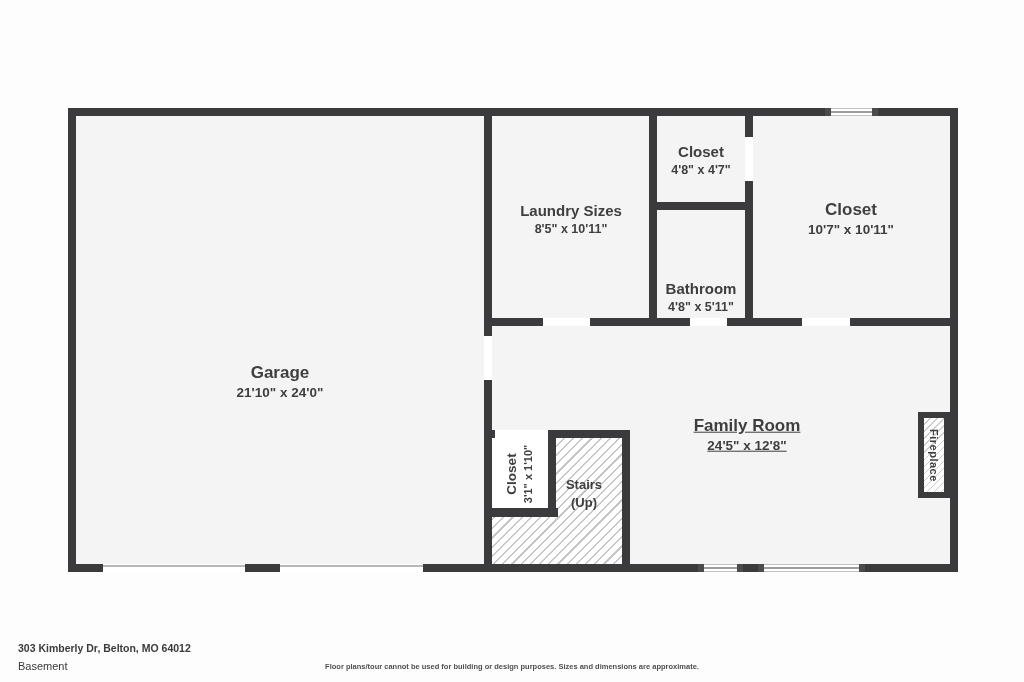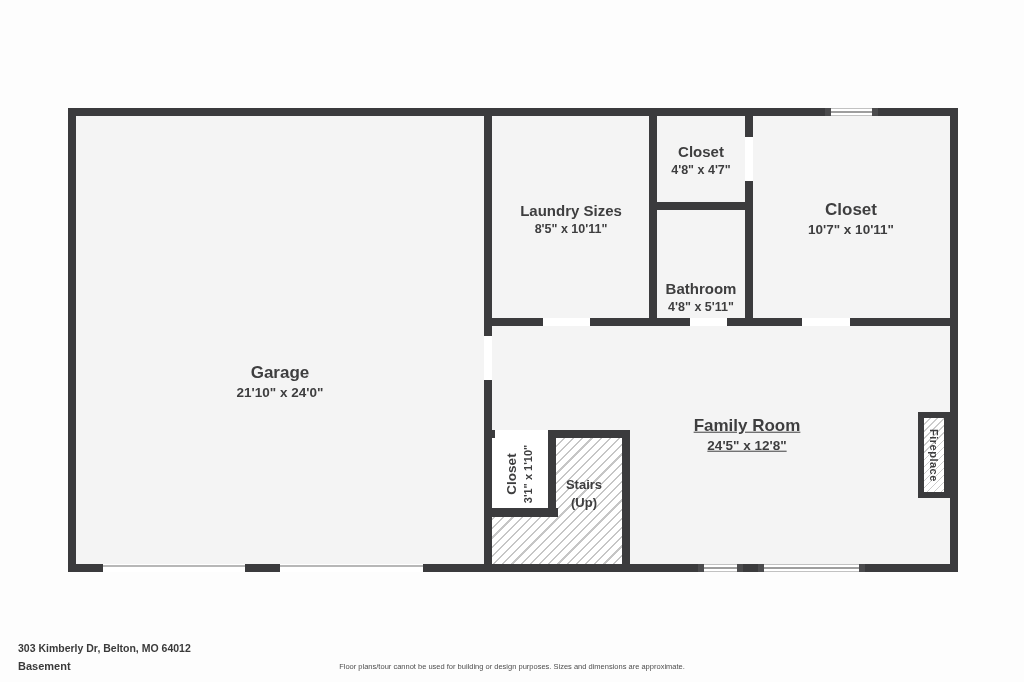--- a/index.html
+++ b/index.html
@@ -34,22 +34,22 @@
   .fp-label{writing-mode:vertical-rl;font-size:11px;font-weight:700;color:var(--text);letter-spacing:0.5px;}
   .label{position:absolute;transform:translate(-50%,-50%);text-align:center;color:var(--text);white-space:nowrap;}
   .label-rot{position:absolute;transform:translate(-50%,-50%) rotate(-90deg);text-align:center;color:var(--text);white-space:nowrap;}
   .rname{font-weight:700;line-height:1.2;}
   .rdims{font-weight:700;line-height:1.2;margin-top:2px;}
   .lg .rname{font-size:17px;}   .lg .rdims{font-size:13.5px;}
   .md .rname{font-size:15px;}   .md .rdims{font-size:12.5px;}
   .sm .rname{font-size:13.5px;} .sm .rdims{font-size:11px;}
   .stairs-label .rname{font-size:13px;line-height:1.4;}
   .footer-address{position:absolute;font-size:10.5px;font-weight:700;color:#3a3a3a;}
-  .footer-level{position:absolute;font-size:11px;font-weight:700;color:#3a3a3a;}
-  .footer-disclaimer{position:absolute;left:0;width:1024px;text-align:center;font-size:7.5px;font-weight:400;color:#4f4f4f;}
+  .footer-level{position:absolute;font-size:11px;font-weight:400;color:#3a3a3a;}
+  .footer-disclaimer{position:absolute;left:0;width:1024px;text-align:center;font-size:7.5px;font-weight:700;color:#4f4f4f;}
 </style>
 </head>
 <body>
 
 <div class="canvas">
 
   <div class="plan-outline" style="left:68px;top:108px;width:890px;height:464px;"></div>
 
   <div class="wall" style="left:484px;top:116px;width:8px;height:448px;"></div>
   <div class="wall" style="left:649px;top:116px;width:8px;height:210px;"></div>

